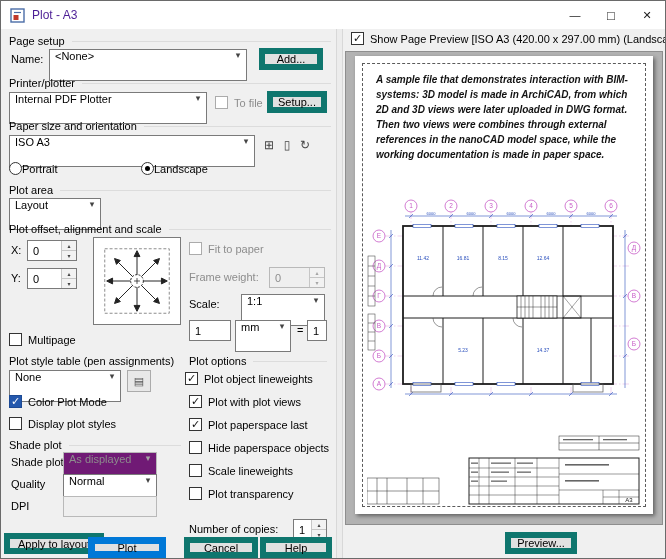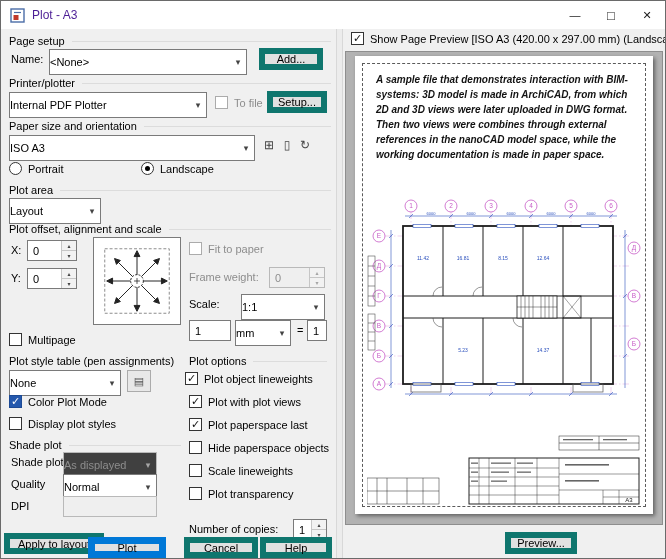--- a/index.html
+++ b/index.html
@@ -14,24 +14,24 @@
   .win-btns { margin-left:auto; display:flex; height:28px; }
   .win-btn { width:36px; height:28px; display:flex; align-items:center; justify-content:center; font-size:11px; color:#222; }
   .win-btn.max { font-size:13px; }
 
   
   .lbl { position:absolute; white-space:nowrap; }
   .lbl.dis { color:#8d8d8d; }
   .group { position:absolute; display:flex; align-items:center; white-space:nowrap; }
   .group::after { content:""; flex:1; border-top:1px solid #dcdcdc; margin-left:7px; }
 
-  .combo { position:absolute; height:26px; background:#fff; border:1px solid #7a7a7a; display:flex; align-items:center; }
+  .combo { position:absolute; height:32px; background:#fff; border:1px solid #7a7a7a; display:flex; padding-left:5px; }
   .combo .val { flex:1; overflow:hidden; white-space:nowrap; }
   .combo::after { content:"▾"; width:16px; text-align:center; font-size:9px; color:#444; flex:0 0 auto; }
-  .combo.dis { background:#404040; color:#8d8d8d; border-color:#b9b9b9; }
+  .combo.dis { background:#701a75; color:#8d8d8d; border-color:#b9b9b9; }
   .combo.dis::after { color:#a5a5a5; }
 
   .field { position:absolute; height:21px; background:#fff; border:1px solid #7a7a7a; display:flex; align-items:center; padding-left:5px; }
   .field.dis { background:#efefef; color:#8d8d8d; border-color:#b9b9b9; }
 
   .spin { position:absolute; height:21px; background:#fff; border:1px solid #7a7a7a; display:flex; }
   .spin .spin-val { flex:1; display:flex; align-items:center; padding-left:5px; overflow:hidden; }
   .spin .spin-btns { width:15px; display:flex; flex-direction:column; border-left:1px solid #c6c6c6; flex:0 0 auto; }
   .spin .sb { flex:1; display:flex; align-items:center; justify-content:center; font-size:6px; color:#444; background:#f2f2f2; }
   .spin .sb.up { border-bottom:1px solid #c6c6c6; }
@@ -43,21 +43,21 @@
   .btn { position:absolute; background:#e1e1e1; border:6px solid #0f766e; display:flex; align-items:center; justify-content:center; }
   .btn.primary { border-color:#0078d7; box-shadow:0 0 0 1px #0078d7 inset; }
 
   .chk { position:absolute; display:flex; align-items:center; gap:6px; white-space:nowrap; }
   .box { width:13px; height:13px; border:1px solid #333; background:#fff; display:flex; align-items:center; justify-content:center; font-size:11px; color:#111; flex:0 0 auto; }
   .box.checked::after { content:"✓"; margin-top:-1px; }
   .box.blue.checked { background:#2458ad; border-color:#1d4a94; color:#fff; }
   .chk.dis { color:#8d8d8d; }
   .chk.dis .box { border-color:#ababab; }
 
-  .rad { position:absolute; display:flex; align-items:center; gap:6px; white-space:nowrap; }
+  .rad { position:absolute; display:flex; align-items:center; white-space:nowrap; }
   .circle { width:13px; height:13px; border:1px solid #333; border-radius:50%; background:#fff; display:flex; align-items:center; justify-content:center; flex:0 0 auto; }
   .circle.checked::after { content:""; width:5px; height:5px; border-radius:50%; background:#000; }
 
   .mini-icon { position:absolute; width:16px; height:16px; display:flex; align-items:center; justify-content:center; font-size:12px; color:#444; }
   .tool-btn { position:absolute; background:#e8e8e8; border:1px solid #ababab; display:flex; align-items:center; justify-content:center; font-size:11px; color:#555; }
 
   .align-widget { position:absolute; left:92px; top:236px; width:88px; height:88px; border:1px solid #7a7a7a; background:#fff; }
 
   
   .splitter { position:absolute; left:335px; top:28px; width:7px; height:530px; background:#ececec; border-left:1px solid #d8d8d8; border-right:1px solid #d8d8d8; }

